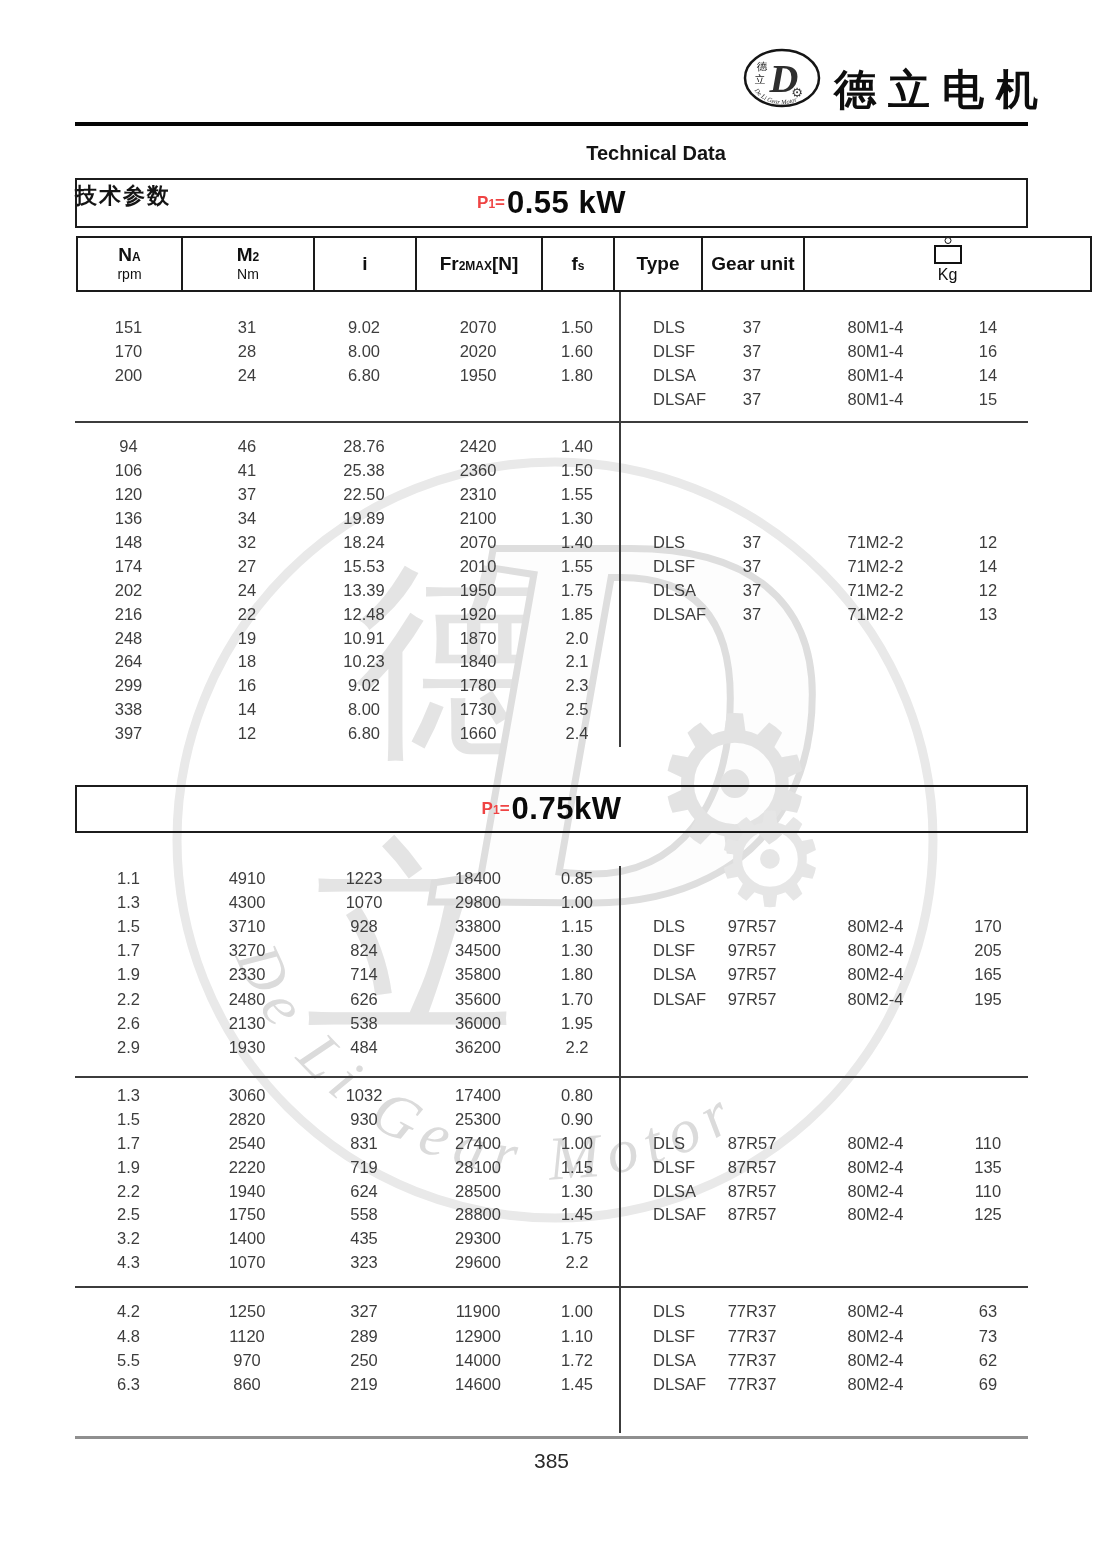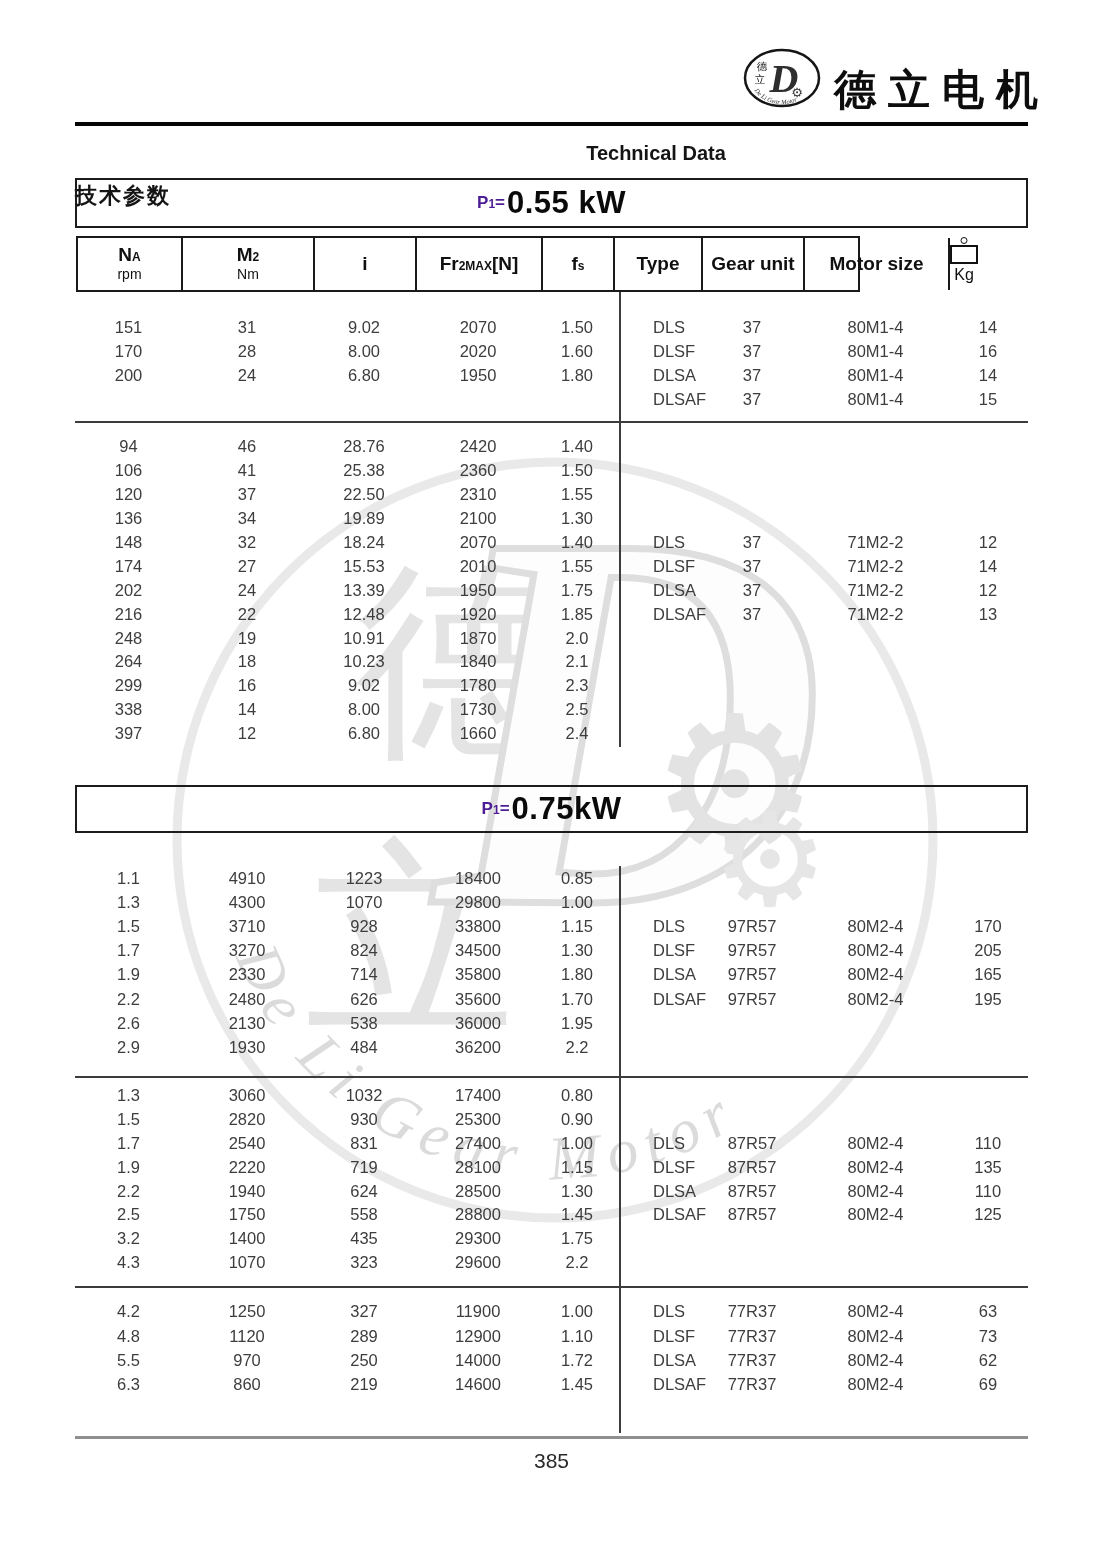--- a/index.html
+++ b/index.html
@@ -27,27 +27,27 @@
   .en-title { position:absolute; left:520px; top:142px; width:272px; text-align:center; font-size:20px; font-weight:bold; color:#141414; }
 
   
   .pbox {
     position:absolute; left:75px; width:953px; box-sizing:border-box;
     border:2px solid #1c1c1c; display:flex; align-items:center; justify-content:center;
     background:transparent;
   }
   .pbox1 { top:178px; height:50px; }
   .pbox2 { top:785px; height:48px; }
-  .p-pre { font-weight:bold; font-size:17px; color:#4c1d95; }
+  .p-pre { font-weight:bold; font-size:17px; color:#ef4444; }
   .p-sub { font-size:12px; font-weight:bold; }
   .p-val { font-weight:bold; font-size:31px; color:#0a0a0a; margin-left:2px; letter-spacing:0.5px; }
 
   
   .thead {
-    position:absolute; left:76px; top:236px; width:784px; height:56px;
+    position:absolute; left:76px; top:236px; width:1016px; height:56px;
     display:flex; border:2px solid #1a1a1a; box-sizing:border-box; background:transparent;
   }
   .th {
     border-right:2px solid #1a1a1a; box-sizing:border-box;
     display:flex; flex-direction:column; align-items:center; justify-content:center;
     color:#101010; line-height:1.1;
   }
   .th:last-child { border-right:none; flex:1; }
   .w-na{flex:0 0 105px} .w-m2{flex:0 0 132px} .w-i{flex:0 0 102px} .w-fr{flex:0 0 126px}
   .w-fs{flex:0 0 72px} .w-type{flex:0 0 88px} .w-gear{flex:0 0 102px} .w-motor{flex:0 0 145px}
@@ -145,23 +145,20 @@
         <div class="h-main"><span>Fr</span><span class="h-sub">2MAX</span><span>[N]</span></div>
       </div>
       <div class="th w-fs">
         <div class="h-main"><span>f</span><span class="h-sub">s</span></div>
       </div>
       <div class="th w-type">
         <div class="h-main">Type</div>
       </div>
       <div class="th w-gear">
         <div class="h-main">Gear unit</div>
-      </div>
-      <div class="th w-motor">
-        <div class="h-main">Motor size</div>
       </div>
       <div class="th w-kg">
         <div class="kg-icon"></div>
         <div class="h-unit kg-label">Kg</div>
       </div>
     </div>
 
     <div class="block" style="top:292px;height:156px;--pt:24px;--rh:23.8px;--roff:0px">
       <div class="lgrid">
           <div class="cell">151</div>

